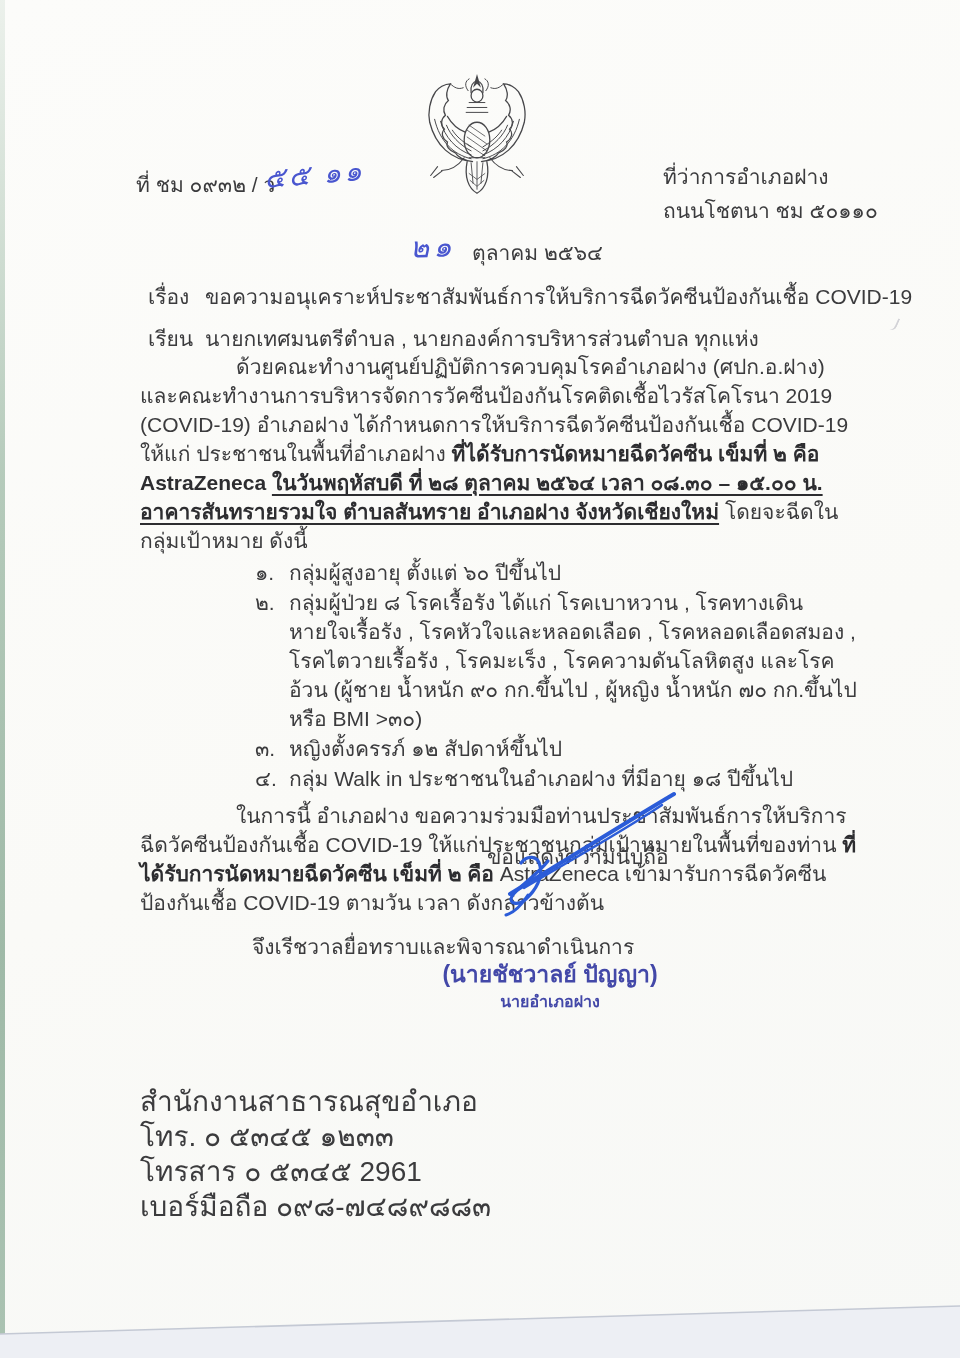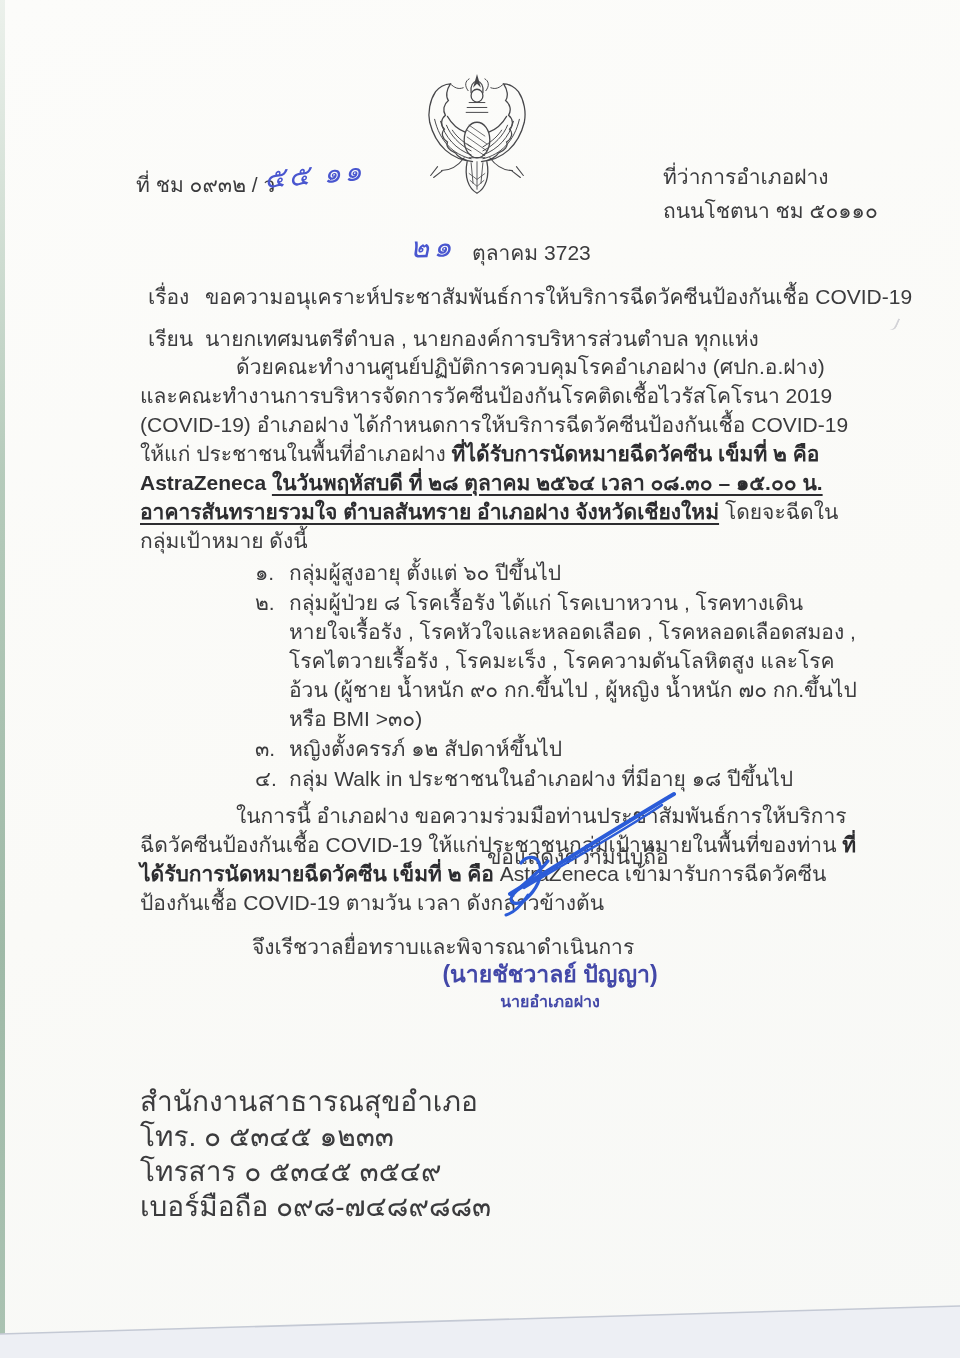--- a/index.html
+++ b/index.html
@@ -84,21 +84,21 @@
 
   <div class="t ref">ที่ ชม ๐๙๓๒ / ว</div>
   <div class="t hand ref-hand">๕๕ ๑๑</div>
 
   <div class="office">
     <div>ที่ว่าการอำเภอฝาง</div>
     <div>ถนนโชตนา ชม ๕๐๑๑๐</div>
   </div>
 
   <div class="t hand date-hand">๒๑</div>
-  <div class="t date">ตุลาคม 3723</div>
+  <div class="t date">ตุลาคม ๒๕๖๔</div>
 
   <div class="row subject">
     <span class="label">เรื่อง</span><span>ขอความอนุเคราะห์ประชาสัมพันธ์การให้บริการฉีดวัคซีนป้องกันเชื้อ COVID-19</span>
   </div>
   <div class="row to">
     <span class="label">เรียน</span><span>นายกเทศมนตรีตำบล , นายกองค์การบริหารส่วนตำบล ทุกแห่ง</span>
   </div>
 
   <div class="artifact"></div>
 
@@ -141,21 +141,21 @@
   </svg>
 
   <div class="signer">
     <div class="name">(นายชัชวาลย์  ปัญญา)</div>
     <div class="title">นายอำเภอฝาง</div>
   </div>
 
   <div class="footer">
     <div>สำนักงานสาธารณสุขอำเภอ</div>
     <div>โทร.  ๐ ๕๓๔๕ ๑๒๓๓</div>
-    <div>โทรสาร  ๐ ๕๓๔๕ ๓๕๔๙</div>
+    <div>โทรสาร  ๐ ๕๓๔๕ 2961</div>
     <div>เบอร์มือถือ ๐๙๘-๗๔๘๙๘๘๓</div>
   </div>
 
   <svg class="edge-bottom" viewBox="0 0 960 60" preserveAspectRatio="none">
     <polygon points="0,36 960,8 960,60 0,60" fill="#edeff4"></polygon>
     <line x1="0" y1="36" x2="960" y2="8" stroke="#c4c9d4" stroke-width="1.6"></line>
   </svg>
 
 </div>
 

